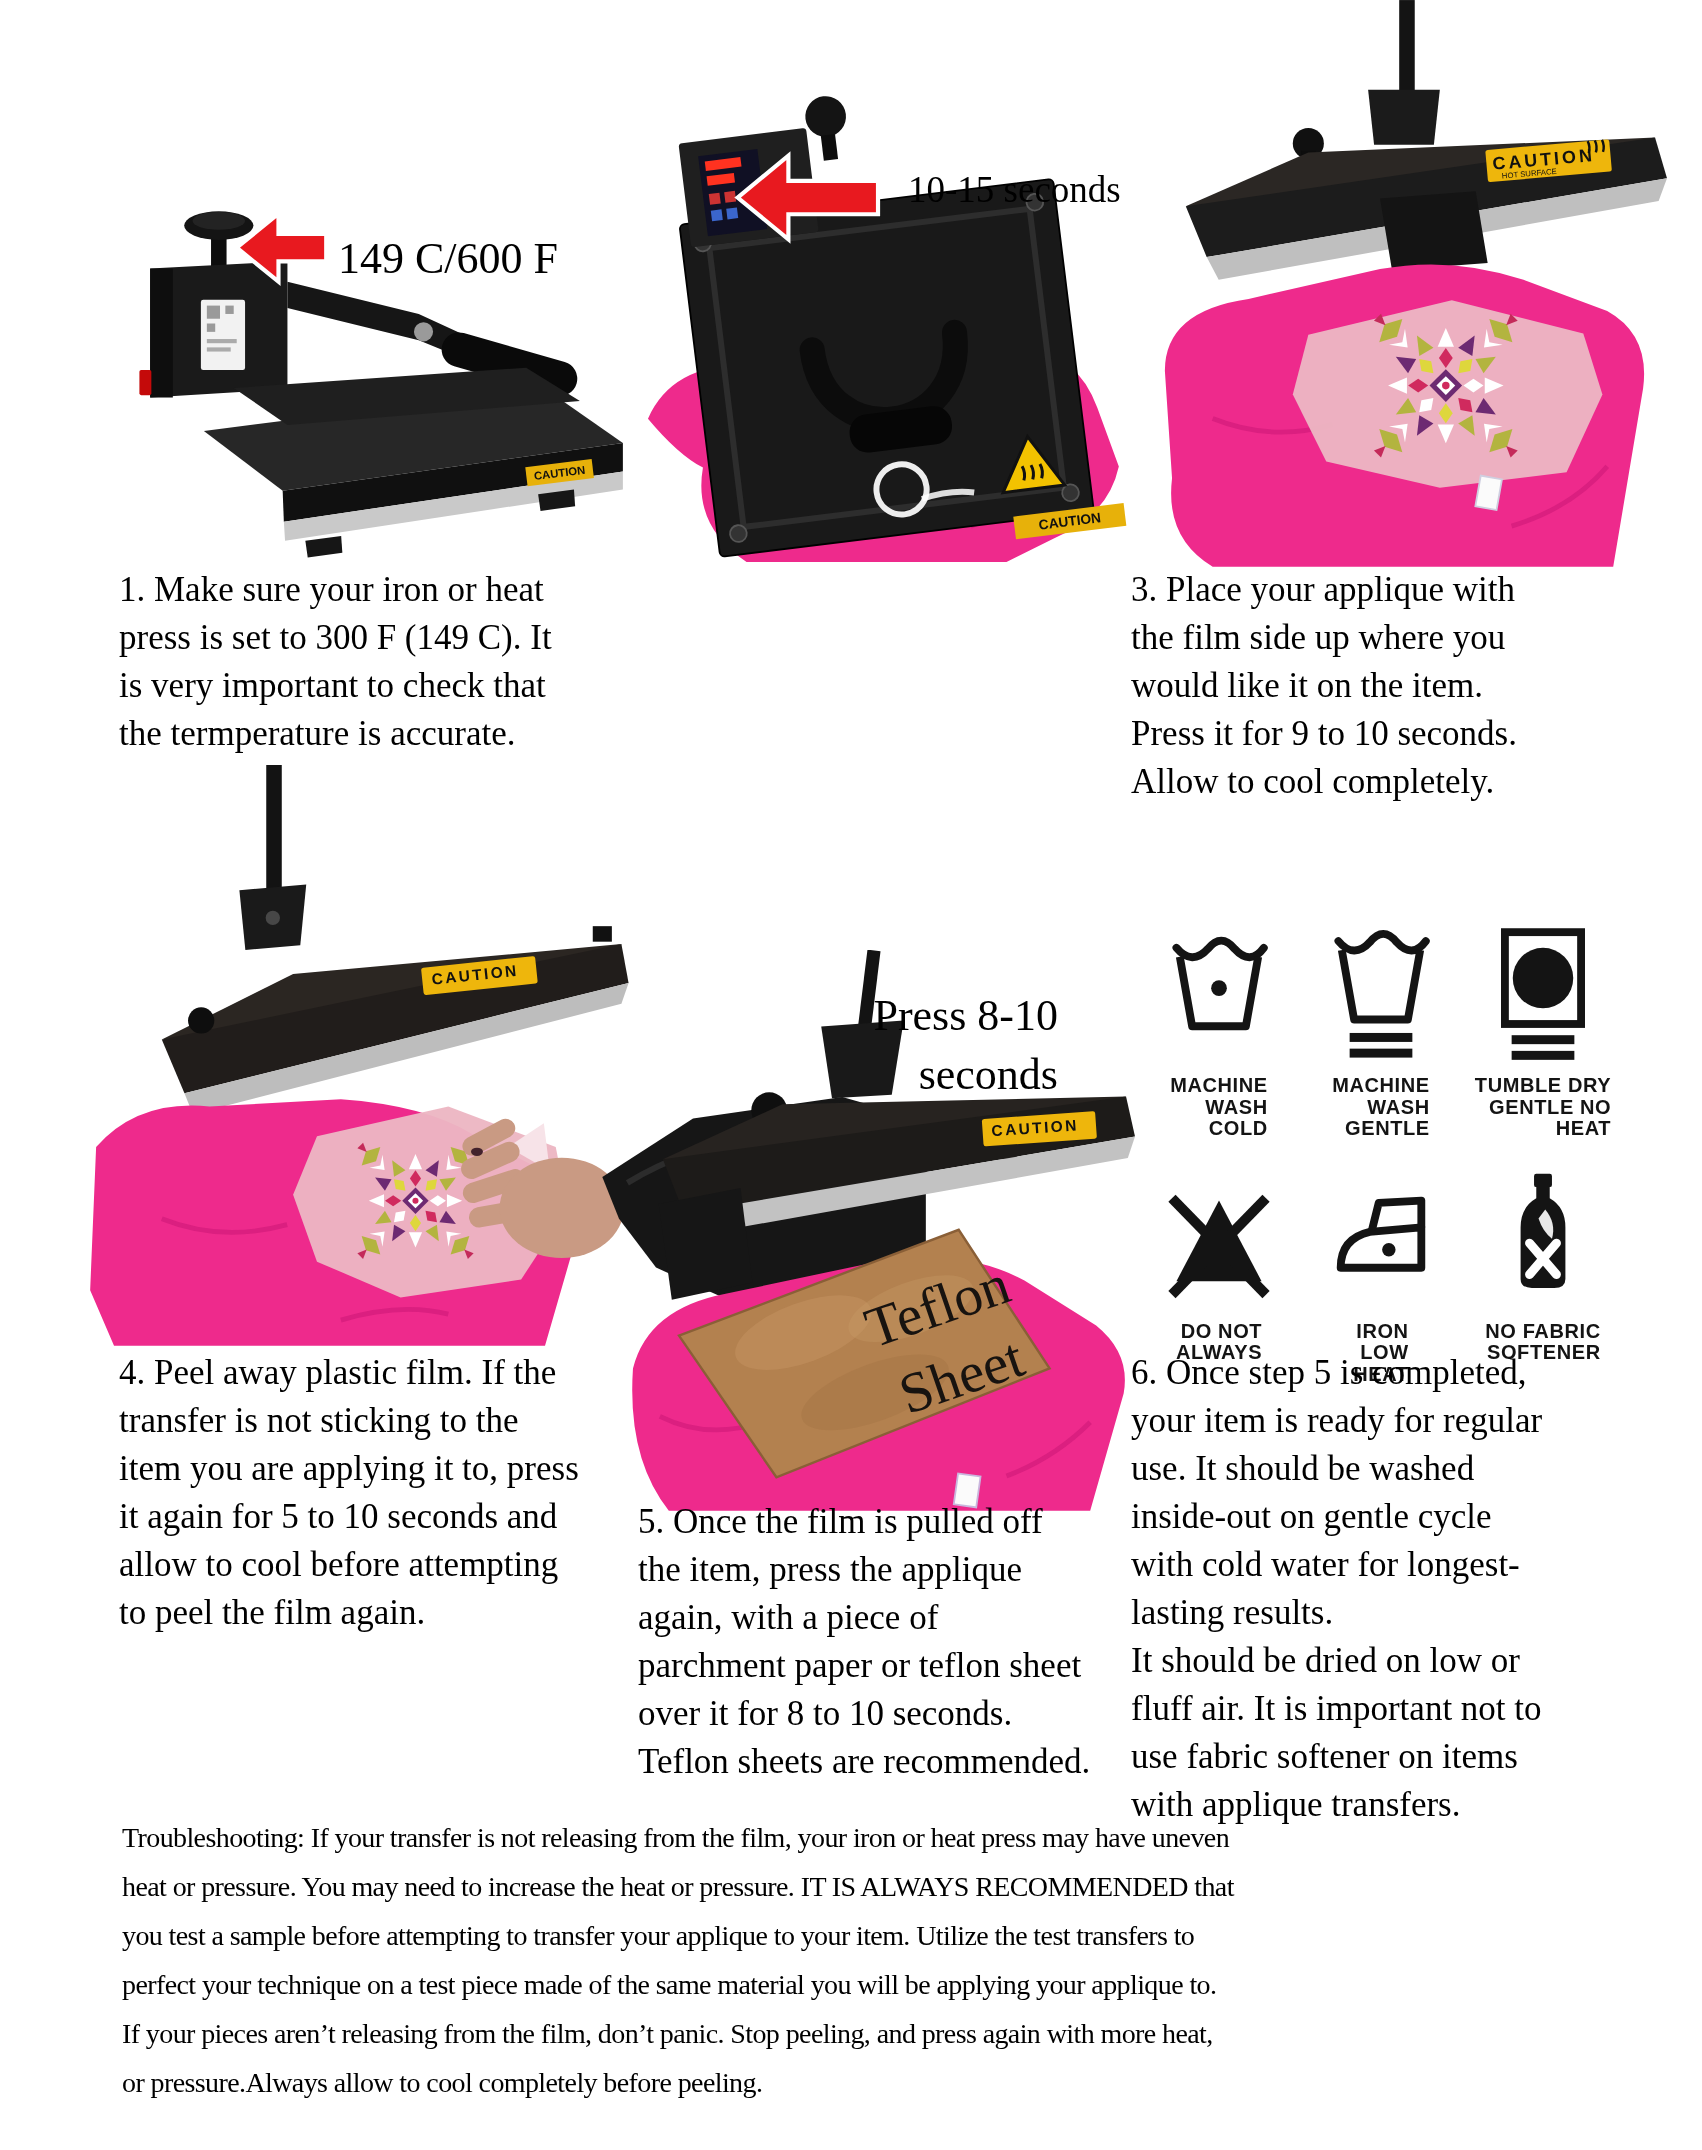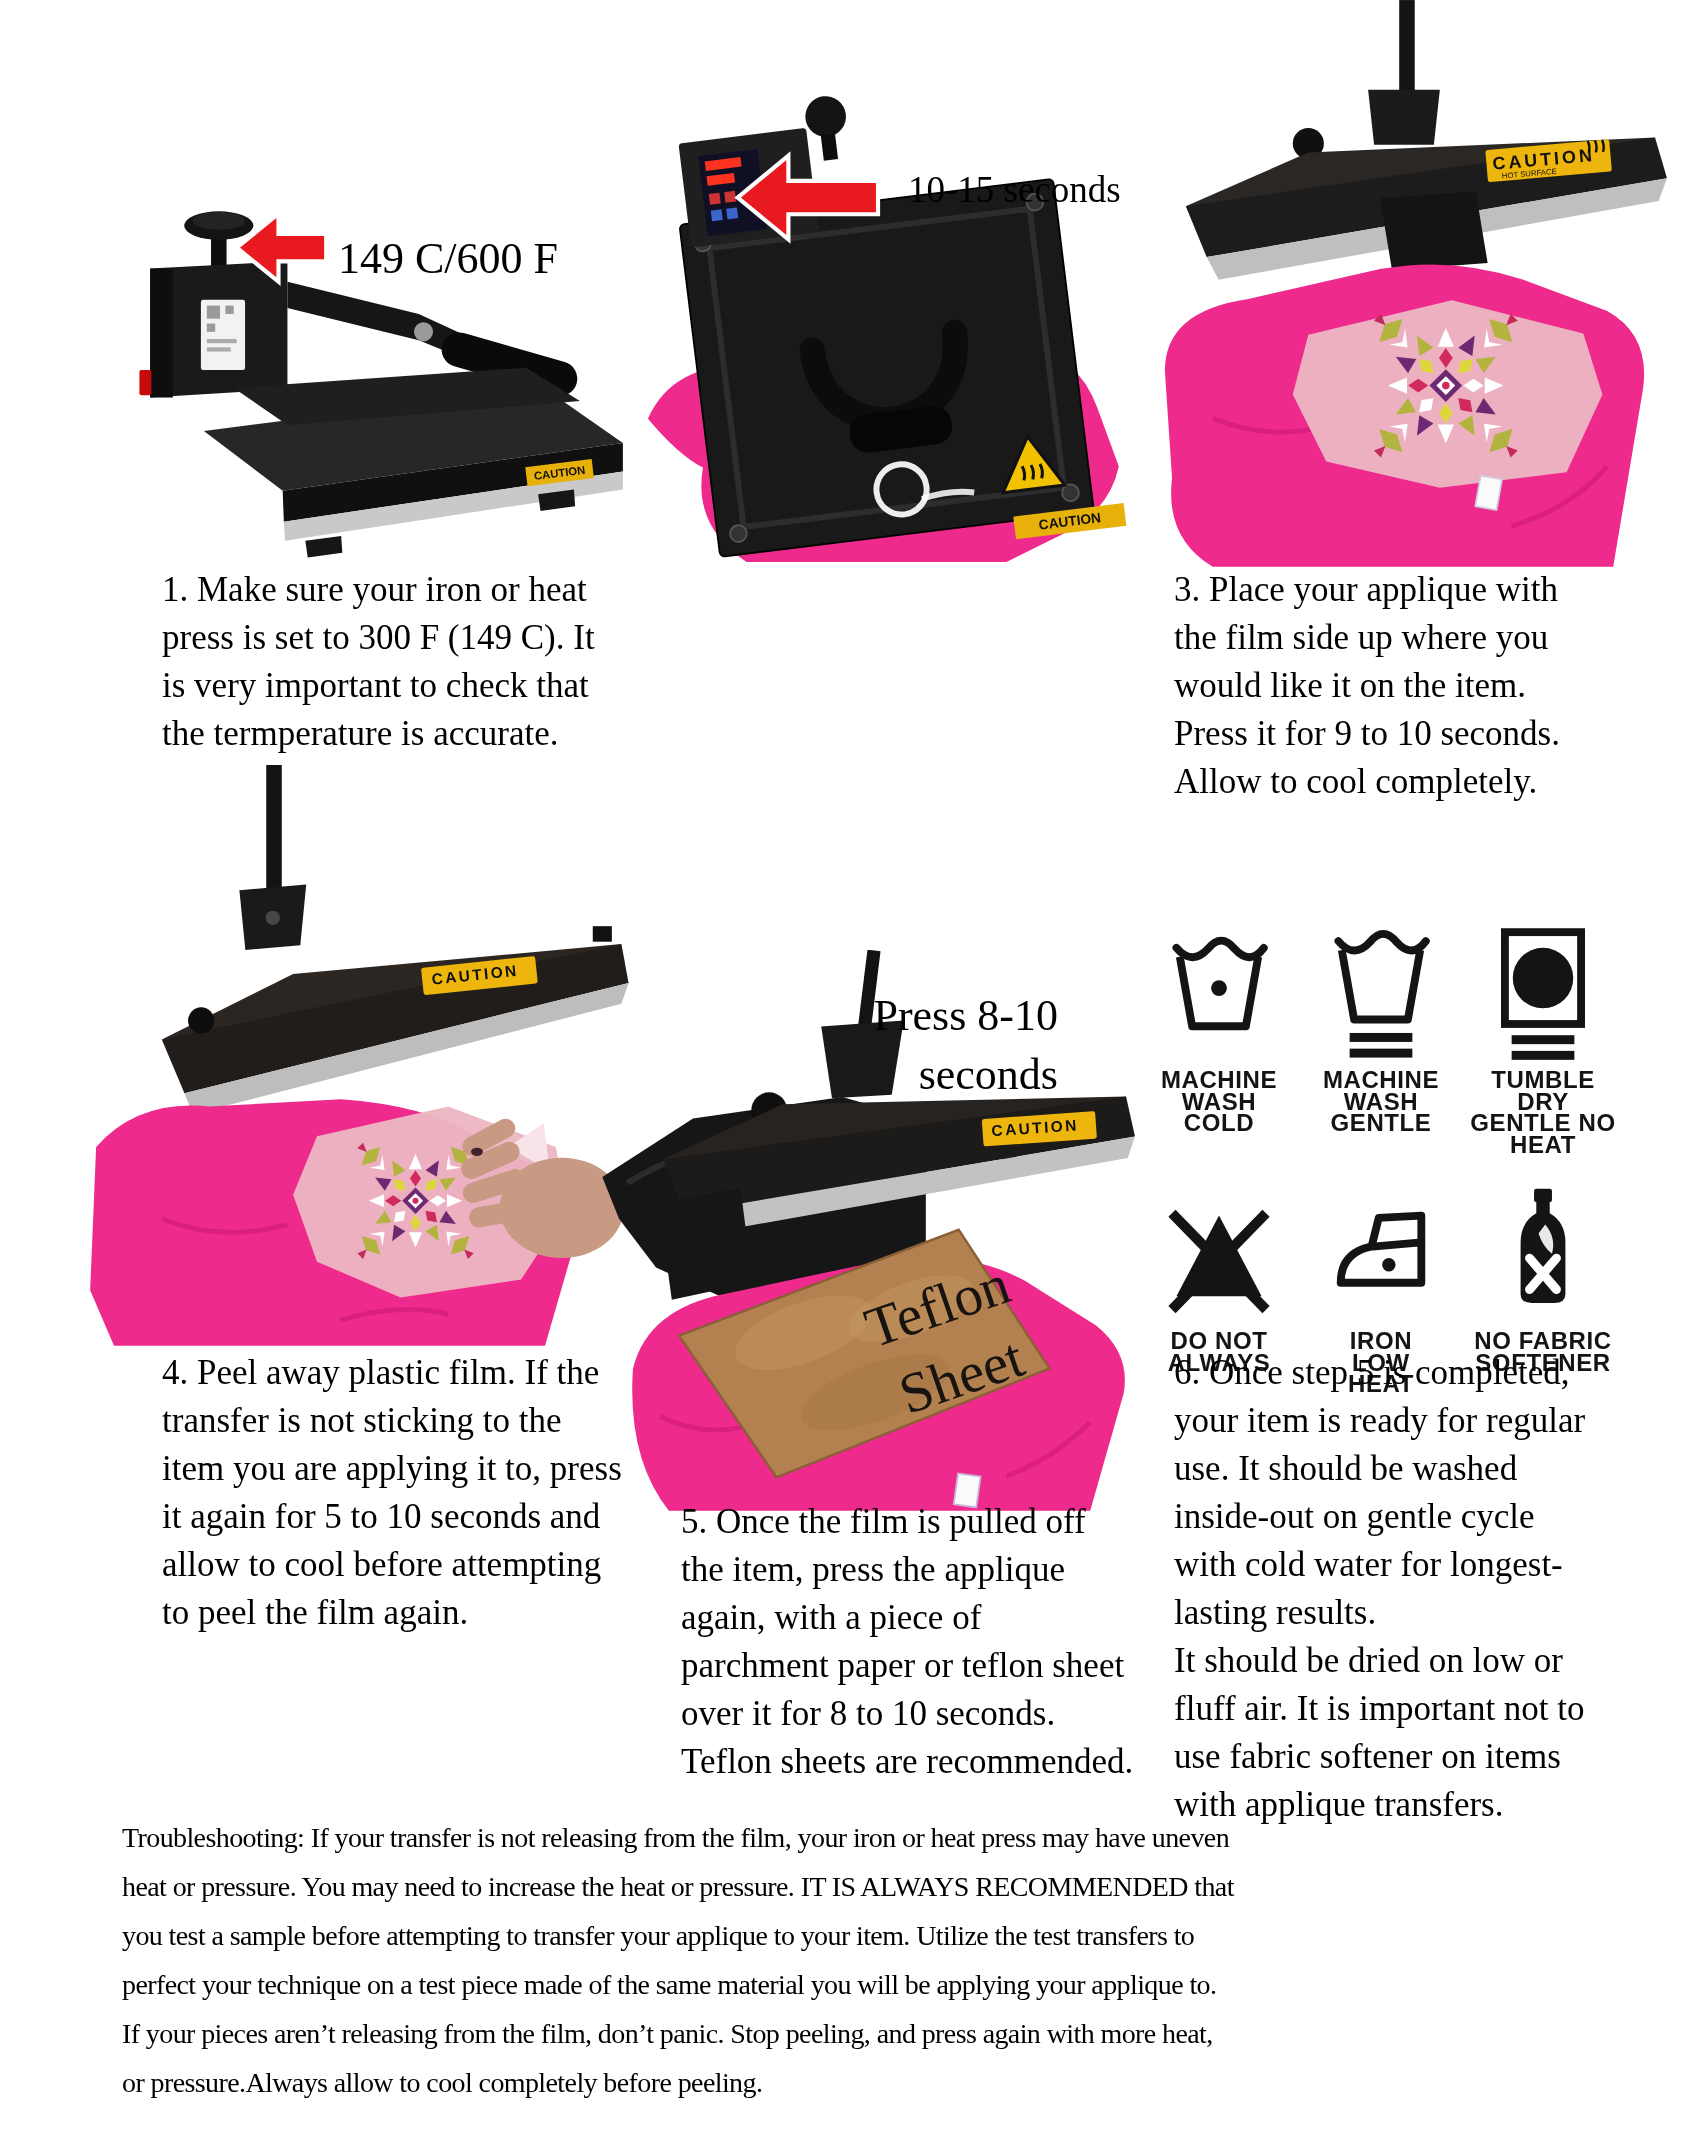--- a/index.html
+++ b/index.html
@@ -1,42 +1,42 @@
 <!DOCTYPE html>
 <html style="font-size:9.6px"><head>
 <meta charset="utf-8">
 <style>
   html,body{margin:0;padding:0;background:#ffffff;}
   .page{position:relative;width:1703px;height:2151px;background:#ffffff;
         font-family:"Liberation Serif",serif;color:#000;overflow:hidden;}
   .fig{position:absolute;}
   .fig svg{display:block;}
   .caption{position:absolute;font-family:"Liberation Serif",serif;font-size:35px;
-           line-height:48px;color:#000;white-space:pre-wrap;margin-left:43px;}
+           line-height:48px;color:#000;white-space:pre-wrap;}
   .ann{position:absolute;font-family:"Liberation Serif",serif;color:#000;white-space:pre-line;}
   #ann-temp{left:338px;top:233px;font-size:44px;}
   #ann-time{left:908px;top:168px;font-size:37px;}
   #ann-peel{left:280px;top:771px;width:335px;font-size:38px;line-height:51px;text-align:center;}
   #ann-press{left:795px;top:986px;width:263px;font-size:44px;line-height:59px;text-align:right;}
   #ann-teflon{left:809px;top:1267px;width:281px;font-size:57px;line-height:1.3;text-align:center;
               transform:rotate(-19deg);color:#171310;}
   #cap1{left:119px;top:566px;width:526px;}
   #cap2{left:638px;top:566px;width:502px;}
   #cap3{left:1131px;top:566px;width:526px;}
   #cap4{left:119px;top:1349px;width:538px;}
   #cap5{left:638px;top:1498px;width:514px;}
   #cap6{left:1131px;top:1349px;width:526px;}
   .trouble{position:absolute;left:122px;top:1813px;width:1541px;font-size:28px;
            line-height:49px;letter-spacing:-0.6px;white-space:pre-wrap;}
   .care-grid{position:absolute;left:1138px;top:923px;width:490px;display:grid;
              grid-template-columns:repeat(3,162px);row-gap:29px;}
   .care-cell{display:flex;flex-direction:column;align-items:center;}
   .care-cell svg{width:112px;height:146px;}
-  .care-label{font-family:"Liberation Sans",sans-serif;font-weight:bold;
-              font-size:24px;line-height:21.5px;text-align:center;white-space:pre-line;
+  .care-label{margin-top:6px;font-family:"Liberation Sans",sans-serif;font-weight:bold;
+              font-size:20px;line-height:21.5px;text-align:right;white-space:pre-line;
               color:#141414;letter-spacing:0.6px;}
 </style>
 </head>
 <body>
 
 <div class="page">
 
   <div class="fig" style="left:108px;top:191px;width:526px;height:382px">
     <svg width="526" height="382" viewBox="0 0 880 640">
 

